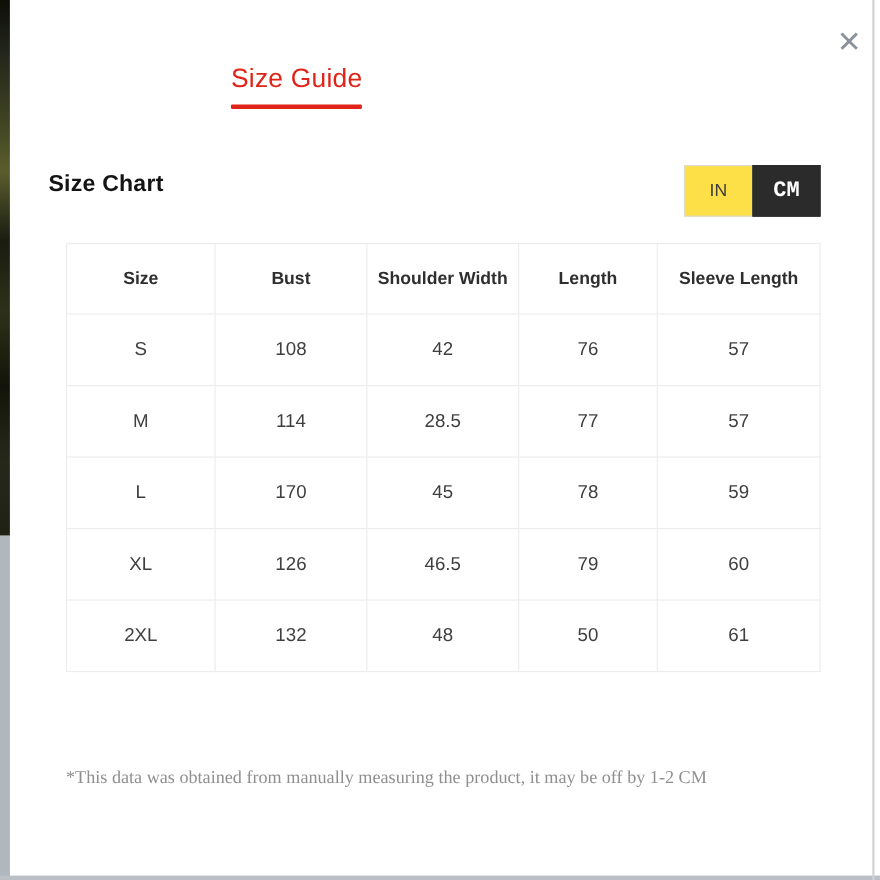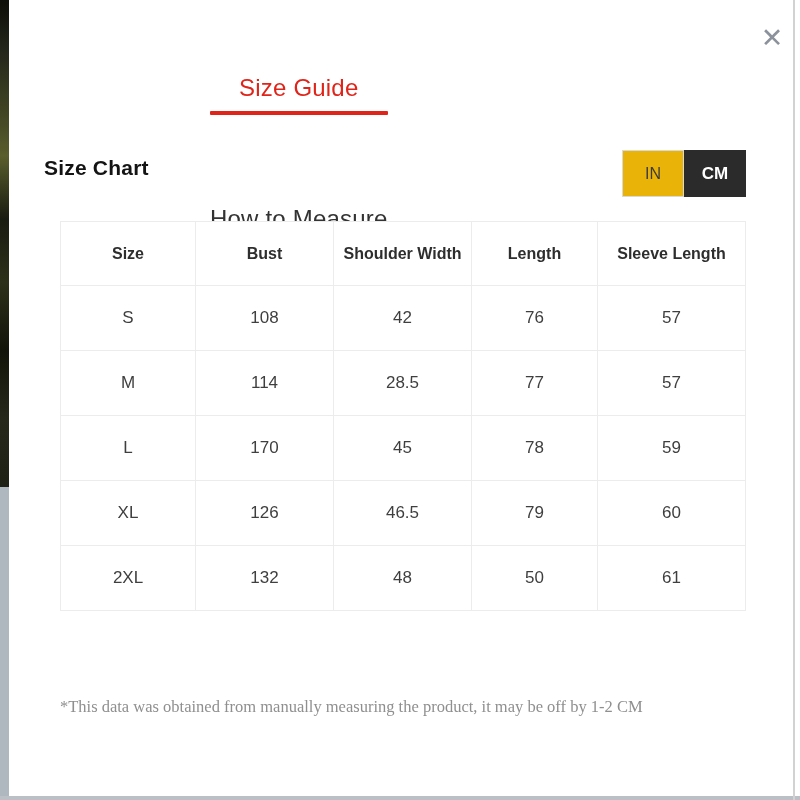--- a/index.html
+++ b/index.html
@@ -18,41 +18,41 @@
   .sliver-bottom { position:absolute; left:0; top:487px; width:9px; height:313px; background:#b0b8bf; }
   .bottom-line { position:absolute; left:0; top:796px; width:800px; height:4px; background:#bac0c5; }
   .right-line { position:absolute; left:793px; top:0; width:2px; height:800px; background:#d2d2d2; }
 
   .close-btn {
     position:absolute; left:754px; top:20px; width:36px; height:36px;
     display:flex; align-items:center; justify-content:center;
     font-size:27px; color:#8b929c; cursor:pointer; line-height:1;
   }
 
-  .tabs { position:absolute; left:210px; top:74px; display:flex; gap:90px;flex-direction:column; }
+  .tabs { position:absolute; left:210px; top:58px; display:flex; gap:56px; }
   .tab { cursor:pointer; text-align:center; }
   .tab-label { font-size:24px; color:#333333; letter-spacing:0.2px; }
   .tab.active .tab-label { color:#e02419; }
   .tab-underline { height:4px; margin-top:9px; background:transparent; border-radius:1px; }
   .tab.active .tab-underline { background:#e02419; }
 
   .section-heading {
     position:absolute; left:44px; top:156px;
     font-size:21px; font-weight:bold; color:#141414; letter-spacing:0.2px;
   }
 
   .unit-toggle { position:absolute; left:622px; top:150px; display:flex; }
   .unit-btn {
     width:62px; height:47px; display:flex; align-items:center; justify-content:center;
     cursor:pointer;
   }
-  .unit-btn.inactive { background:#eab308; border:1px solid #d9d9d9; color:#3c3c3c; font-size:16px; }
+  .unit-btn.inactive { background:#fde047; border:1px solid #d9d9d9; color:#3c3c3c; font-size:16px; }
   .unit-btn.selected {
     background:#2b2b2b; color:#ffffff; border:1px solid #2b2b2b;
-    font-family:Liberation Sans, sans-serif; font-size:17px; font-weight:bold;
+    font-family:Liberation Mono, monospace; font-size:20px; font-weight:bold;
   }
 
   table.size-table { position:absolute; left:60px; top:221px; border-collapse:collapse; background:#ffffff;border-radius:32px; }
   .size-table th, .size-table td { border:1px solid #ececec; text-align:center; vertical-align:middle; }
   .size-table th { height:64px; font-size:16px; font-weight:bold; color:#2e2e2e; }
   .size-table td { height:65px; font-size:17px; font-weight:normal; color:#3f3f3f; }
 
   .footnote {
     position:absolute; left:60px; top:697px;
     font-family:"Liberation Serif", serif; font-size:16.5px; color:#8f8f8f;
@@ -66,24 +66,20 @@
   <div class="sliver-top"></div>
   <div class="sliver-bottom"></div>
   <div class="bottom-line"></div>
   <div class="right-line"></div>
 
   <div class="close-btn">✕</div>
 
   <div class="tabs">
     <div class="tab active">
       <div class="tab-label">Size Guide</div>
-      <div class="tab-underline"></div>
-    </div>
-    <div class="tab">
-      <div class="tab-label">How to Measure</div>
       <div class="tab-underline"></div>
     </div>
   </div>
 
   <div class="section-heading">Size Chart</div>
 
   <div class="unit-toggle">
     <div class="unit-btn inactive">IN</div>
     <div class="unit-btn selected">CM</div>
   </div>

